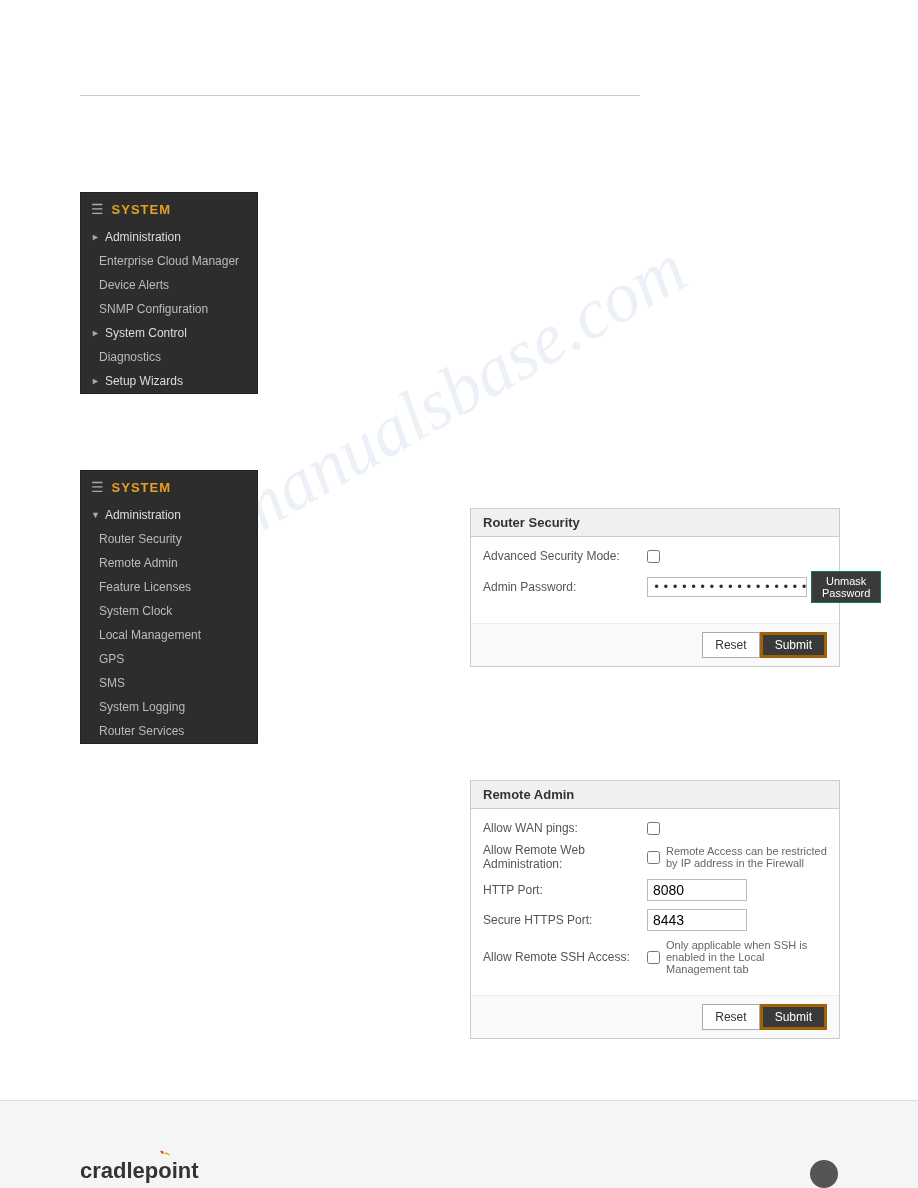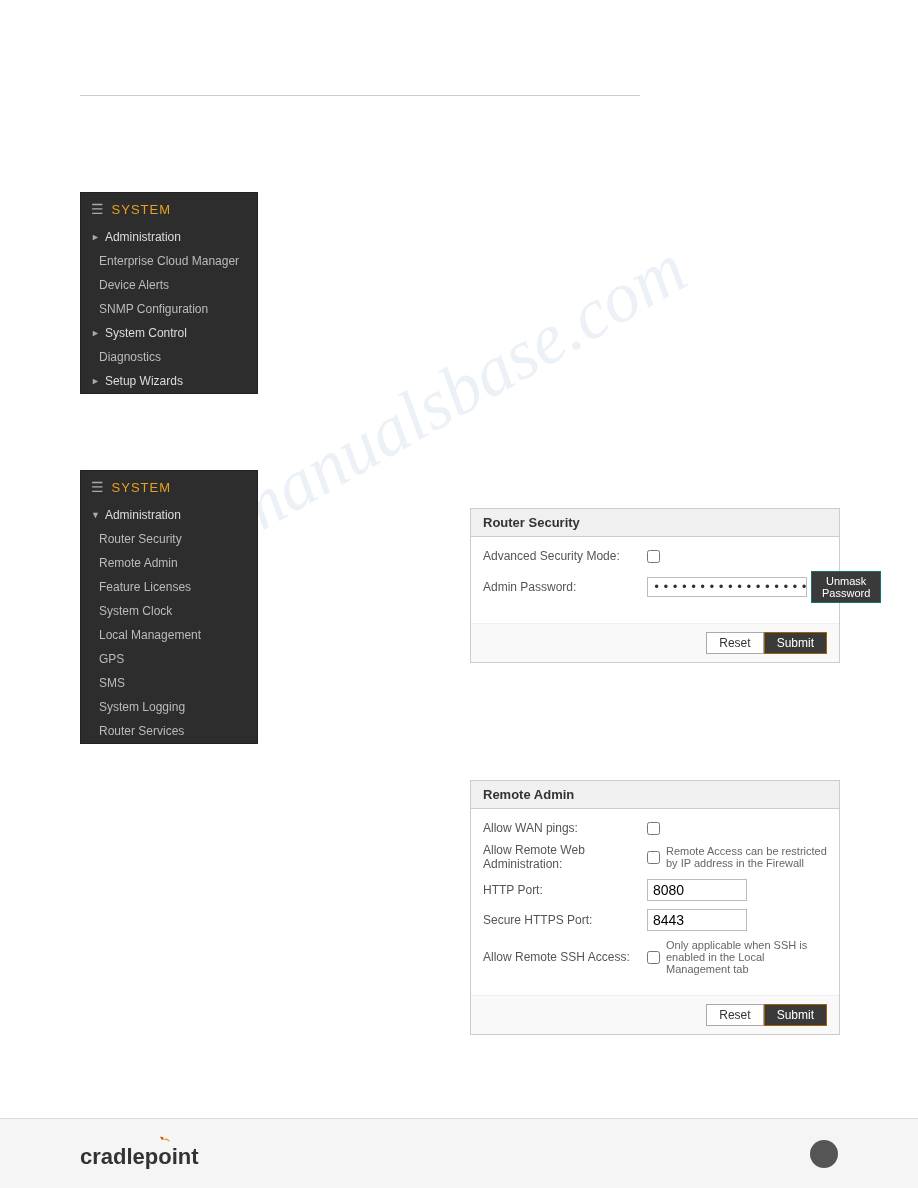--- a/index.html
+++ b/index.html
@@ -39,21 +39,21 @@
       gap: 8px;
     }
 
     .nav-panel .panel-header .icon-sliders {
       color: #aaa;
       font-size: 14px;
     }
 
     .nav-panel .panel-header .system-label {
       color: #e8a020;
-      font-weight: normal;
+      font-weight: bold;
       font-size: 13px;
       letter-spacing: 1px;
     }
 
     .nav-panel .nav-item {
       padding: 5px 10px 5px 20px;
       color: #ddd;
       font-size: 12px;
       cursor: pointer;
       display: flex;
@@ -132,21 +132,21 @@
       background: #fff;
       border: 1px solid #aaa;
       padding: 3px 12px;
       font-size: 12px;
       cursor: pointer;
       color: #333;
     }
 
     .btn-submit {
       background: #3a3a3a;
-      border: 1px solid #a16207;
+      border: 3px solid #a16207;
       padding: 3px 12px;
       font-size: 12px;
       cursor: pointer;
       color: #fff;
     }
 
     .btn-unmask {
       background: #3a3a3a;
       border: 1px solid #0f766e;
       padding: 3px 10px;
@@ -216,25 +216,25 @@
       white-space: nowrap;
       font-family: Georgia, serif;
     }
 
     
     .footer {
       position: absolute;
       bottom: 0;
       left: 0;
       width: 918px;
-      height: 70px;
+      height: 88px;
       background: #f5f5f5;
       border-top: 1px solid #ddd;
       display: flex;
-      align-items: center;
+      align-items: flex-end;
       justify-content: space-between;
       padding: 0 80px;
     }
 
     .footer-logo {
       display: flex;
       align-items: center;
       gap: 4px;
     }
 

